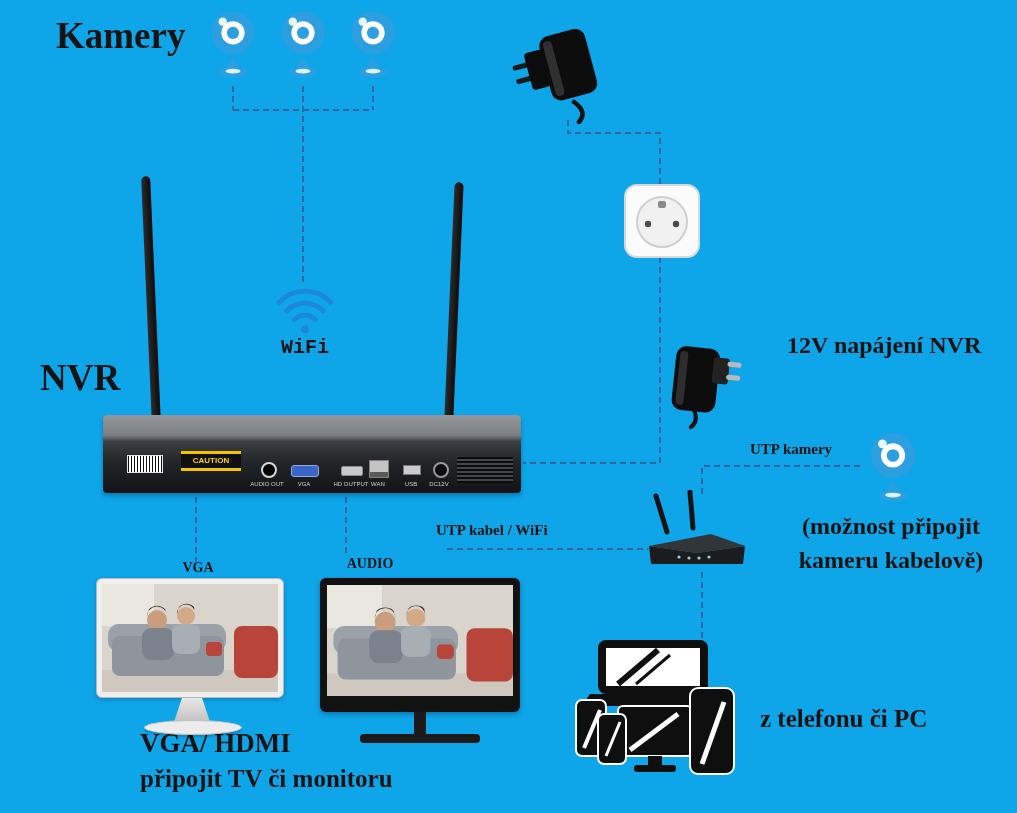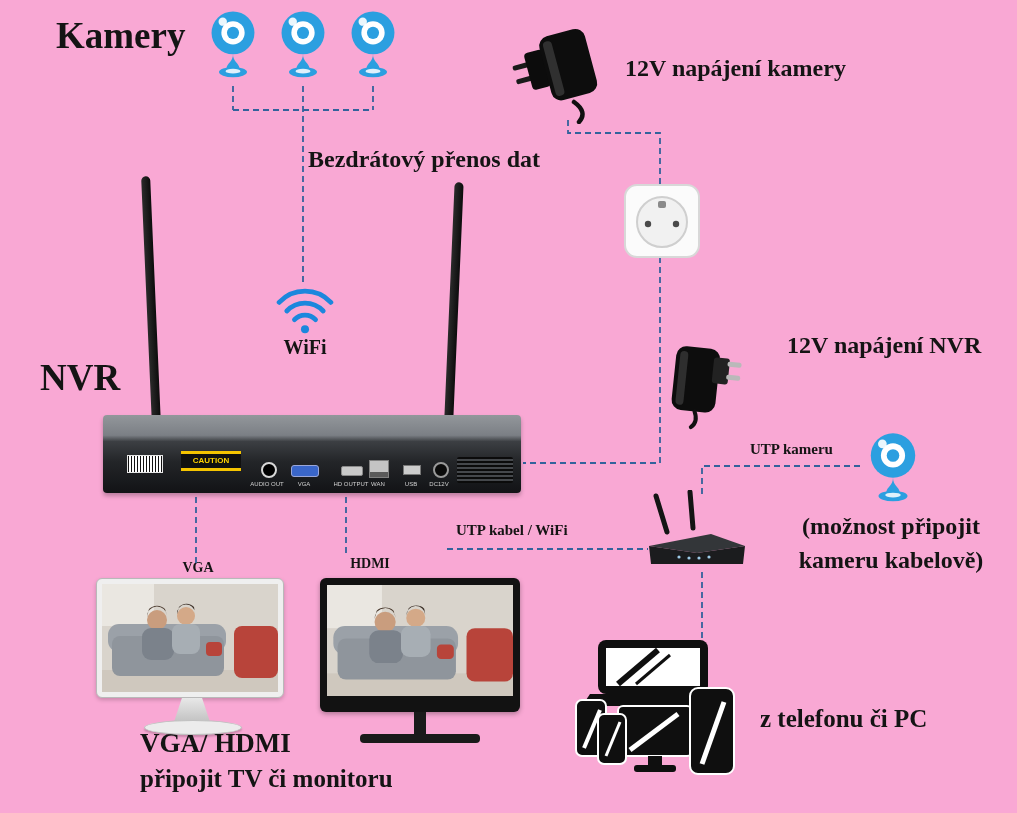--- a/index.html
+++ b/index.html
@@ -1,24 +1,24 @@
 <!DOCTYPE html>
 <html><head>
 <meta charset="utf-8">
 <style>
   html,body{margin:0;padding:0;background:#fff;}
-  #canvas{position:relative;width:1017px;height:813px;background:#f9a8d4;overflow:hidden;
+  #canvas{position:relative;width:1017px;height:813px;background:#0ea5e9;overflow:hidden;
           font-family:"Liberation Serif",serif;color:#111;}
   .abs{position:absolute;}
   .label{font-family:"Liberation Serif",serif;font-weight:bold;color:#141414;}
   .big{font-size:37px;}
   .med{font-size:24px;}
   .small{font-size:15px;}
   .mini{font-size:14px;}
-  .sans{font-family:Liberation Serif, serif;}
+  .sans{font-family:Liberation Mono, monospace;}
   
   #lines{position:absolute;left:0;top:0;z-index:1;}
   .icon{z-index:2;}
   
   .antenna{position:absolute;width:9px;background:linear-gradient(90deg,#2b2b2b,#0c0c0c);
            border-radius:5px;transform-origin:bottom center;z-index:2;}
   .hinge{position:absolute;width:16px;height:17px;background:#17181a;border-radius:3px;z-index:2;}
   
   #nvr-body{position:absolute;left:103px;top:415px;width:418px;height:78px;border-radius:4px;z-index:3;
     background:linear-gradient(180deg,#93979b 0%,#7b7f85 26%,#3c3f43 34%,#232528 60%,#121316 100%);
@@ -121,23 +121,21 @@
   <svg class="abs icon" style="left:512px;top:16px;" width="110" height="108" viewBox="0 0 110 108">
     <g transform="rotate(-15 55 50)">
       <rect x="2" y="36" width="17" height="5" rx="2" fill="#1a1a1a"></rect>
       <rect x="2" y="50" width="17" height="5" rx="2" fill="#1a1a1a"></rect>
       <rect x="16" y="27" width="19" height="38" rx="4" fill="#0c0c0c"></rect>
       <rect x="33" y="16" width="47" height="66" rx="10" fill="#0d0d0d"></rect>
       <rect x="37" y="21" width="9" height="56" rx="4" fill="#303030"></rect>
     </g>
     <path d="M62,86 q14,10 5,20" stroke="#111" stroke-width="4.5" fill="none" stroke-linecap="round"></path>
   </svg>
-  <div class="abs label med" style="left:625px;top:55px;">12V napájení kamery</div>
-
-  <div class="abs label med" style="left:308px;top:146px;">Bezdrátový přenos dat</div>
+
 
   <svg class="abs icon" style="left:624px;top:184px;" width="76" height="74" viewBox="0 0 76 74">
     <rect x="1" y="1" width="74" height="72" rx="12" fill="#fbfbfb" stroke="#d8d8d8" stroke-width="2"></rect>
     <circle cx="38" cy="38" r="25" fill="#f1f1f1" stroke="#cfcfcf" stroke-width="2"></circle>
     <rect x="34" y="17" width="8" height="7" rx="2" fill="#8a8a8a"></rect>
     <circle cx="24" cy="40" r="3.2" fill="#4a4a4a"></circle>
     <circle cx="52" cy="40" r="3.2" fill="#4a4a4a"></circle>
   </svg>
 
   <svg class="abs icon" style="left:276px;top:288px;" width="58" height="46" viewBox="0 0 60 48">
@@ -178,51 +176,51 @@
       <rect x="14" y="22" width="44" height="64" rx="10" fill="#0d0d0d"></rect>
       <rect x="18" y="27" width="8" height="54" rx="4" fill="#2e2e2e"></rect>
       <rect x="52" y="30" width="16" height="26" rx="3" fill="#222222"></rect>
       <rect x="66" y="33" width="14" height="5" rx="2" fill="#b9b9b9"></rect>
       <rect x="66" y="46" width="14" height="5" rx="2" fill="#b9b9b9"></rect>
       <path d="M38,86 q5,10 -2,16" stroke="#111" stroke-width="4" fill="none" stroke-linecap="round"></path>
     </g>
   </svg>
   <div class="abs label med" style="left:752px;top:332px;margin-left:35px;">12V napájení NVR</div>
 
-  <div class="abs label small" style="left:750px;top:441px;">UTP kameru</div>
+  <div class="abs label small" style="left:750px;top:441px;">UTP kamery</div>
   <svg class="abs icon" style="left:864px;top:428px;" width="58" height="80">
       <use href="#sym-cam"></use>
     </svg>
   <div class="abs label" style="left:780px;top:498px;width:222px;text-align:center;font-size:24px;line-height:1.4;margin-top:12px;">(možnost připojit kameru kabelově)</div>
 
   <svg class="abs icon" style="left:645px;top:490px;" width="105" height="82" viewBox="0 0 105 82">
     <path d="M22,42 L11,6" stroke="#141414" stroke-width="5" stroke-linecap="round"></path>
     <path d="M48,38 L45,2" stroke="#141414" stroke-width="5" stroke-linecap="round"></path>
     <path d="M4,56 L66,44 L100,56 L52,63 Z" fill="#333639"></path>
     <path d="M4,56 L52,63 L100,56 L98,74 L6,74 Z" fill="#1b1c1e"></path>
     <circle cx="34" cy="67" r="1.6" fill="#9ecbe8"></circle>
     <circle cx="44" cy="68" r="1.6" fill="#9ecbe8"></circle>
     <circle cx="54" cy="68" r="1.6" fill="#9ecbe8"></circle>
     <circle cx="64" cy="67" r="1.6" fill="#9ecbe8"></circle>
   </svg>
 
-  <div class="abs label small" style="left:456px;top:522px;">UTP kabel / WiFi</div>
+  <div class="abs label small" style="left:436px;top:522px;">UTP kabel / WiFi</div>
 
   <div class="abs label mini" style="left:168px;top:560px;width:60px;text-align:center;">VGA</div>
   <div class="abs icon" style="left:96px;top:578px;width:195px;height:160px;">
     <div class="monitor1-frame">
       <svg class="screen" viewBox="0 0 176 108" preserveAspectRatio="none">
           <use href="#sym-scene"></use>
         </svg>
     </div>
     <div class="monitor1-neck"></div>
     <div class="monitor1-base"></div>
   </div>
 
-  <div class="abs label mini" style="left:338px;top:556px;width:64px;text-align:center;">HDMI</div>
+  <div class="abs label mini" style="left:338px;top:556px;width:64px;text-align:center;">AUDIO</div>
   <div class="abs icon" style="left:320px;top:578px;width:205px;height:170px;">
     <div class="monitor2-frame">
       <svg class="screen" viewBox="0 0 176 108" preserveAspectRatio="none">
           <use href="#sym-scene"></use>
         </svg>
     </div>
     <div class="monitor2-neck"></div>
     <div class="monitor2-base"></div>
   </div>
 

